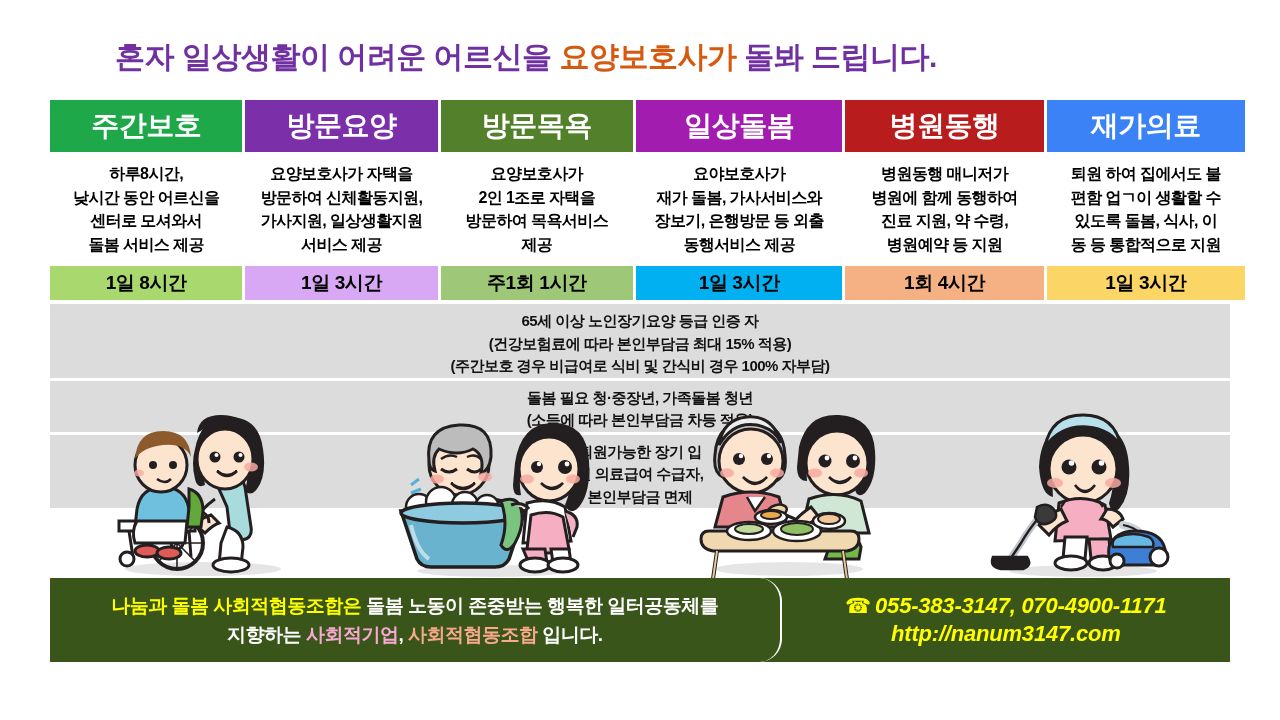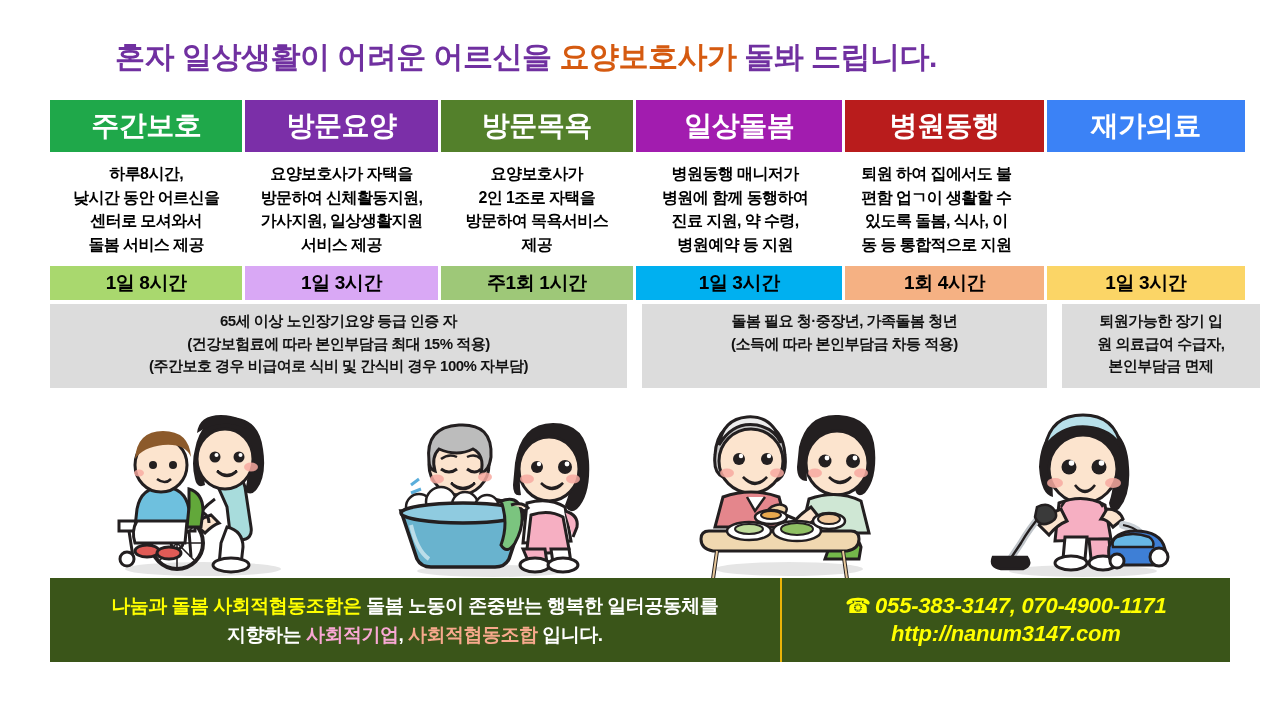--- a/index.html
+++ b/index.html
@@ -80,21 +80,21 @@
     color: #000000;
     font-size: 19px;
     font-weight: bold;
     letter-spacing: -0.4px;
   }
 
   
   .gap-row { height: 4px; }
 
   
-  .elig-row { height: 84px; gap: 15px; }
+  .elig-row { height: 84px; gap: 3px; flex-direction: column; }
   .elig-cell {
     background: #DCDCDC;
     display: flex;
     align-items: flex-start;
     justify-content: center;
     text-align: center;
     color: #111111;
     font-size: 15px;
     font-weight: bold;
     line-height: 1.5;
@@ -130,21 +130,22 @@
     display: flex;
     align-items: stretch;
   }
   .footer-left {
     flex: 1 1 62%;
     display: flex;
     align-items: center;
     justify-content: center;
     text-align: center;
     padding: 0 12px;
-    border-right: 2px solid #eab308;
+    border-right: 2px solid #ffffff;
+    border-radius: 23px;
   }
   .footer-left .ftxt {
     color: #ffffff;
     font-size: 19px;
     font-weight: bold;
     line-height: 1.55;
     letter-spacing: -0.5px;
   }
   .f-yellow { color: #FFFF00; }
   .f-orange { color: #f9a8d4; }
@@ -198,20 +199,24 @@
 센터로 모셔와서
 돌봄 서비스 제공</div>
     <div class="desc-cell" style="flex: 0 0 16.3%;">요양보호사가 자택을
 방문하여 신체활동지원,
 가사지원, 일상생활지원
 서비스 제공</div>
     <div class="desc-cell" style="flex: 0 0 16.3%;">요양보호사가
 2인 1조로 자택을
 방문하여 목욕서비스
 제공</div>
+    <div class="desc-cell" style="flex: 0 0 17.5%;">요야보호사가
+재가 돌봄, 가사서비스와
+장보기, 은행방문 등 외출
+동행서비스 제공</div>
     <div class="desc-cell" style="flex: 0 0 16.8%;">병원동행 매니저가
 병원에 함께 동행하여
 진료 지원,  약 수령,
 병원예약 등 지원</div>
     <div class="desc-cell" style="flex: 0 0 16.8%;">퇴원 하여 집에서도 불
 편함 업ㄱ이 생활할 수
 있도록 돌봄, 식사, 이
 동 등 통합적으로 지원</div>
   </div>
 

